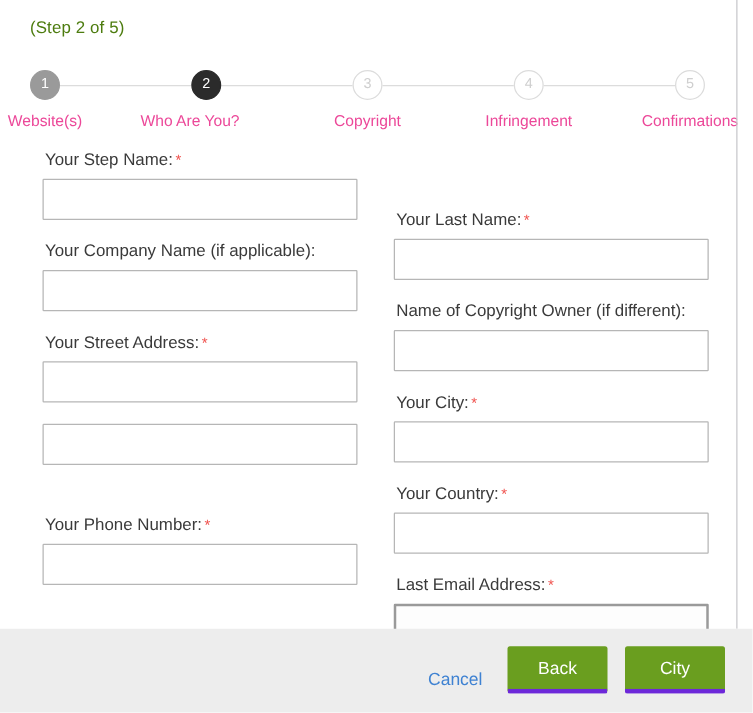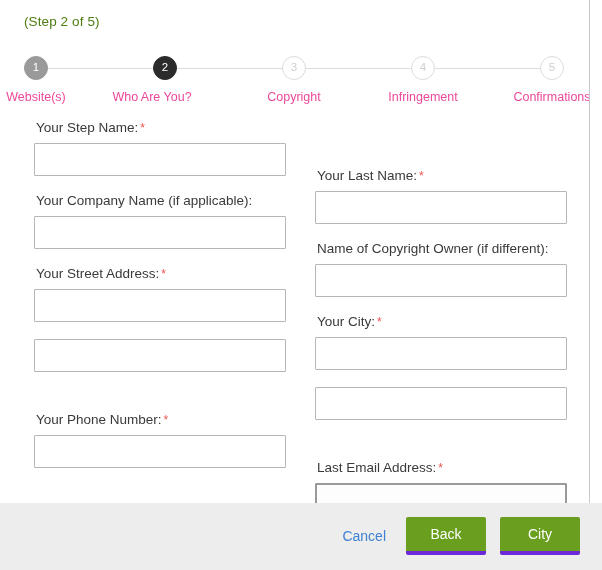--- a/index.html
+++ b/index.html
@@ -175,21 +175,21 @@
     width: 602px;
     height: 67px;
     background: #ededed;
     box-sizing: border-box;
   }
   .footer-actions {
     position: absolute;
     right: 22px;
     top: 14px;
     display: flex;
-    align-items: center;
+    align-items: flex-end;
     gap: 14px;
   }
   .cancel-link {
     font-size: 14px;
     color: #3f82d2;
     text-decoration: none;
     padding: 4px 6px;
     white-space: nowrap;
   }
   .btn {
@@ -267,20 +267,21 @@
           <div class="field right">
             <div class="field-label"><span>Your City:</span><span class="req">*</span></div>
             <input type="text" class="text-input" placeholder="" style="">
           </div>
         </div>
         <div class="form-row">
           <div class="field left">
             <input type="text" class="text-input" placeholder="" style="">
           </div>
           <div class="field right">
+            <div class="field-label"><span>Your Country:</span><span class="req">*</span></div>
             <input type="text" class="text-input" placeholder="" style="">
           </div>
         </div>
         <div class="form-row">
           <div class="field left">
             <div class="field-label"><span>Your Phone Number:</span><span class="req">*</span></div>
             <input type="text" class="text-input" placeholder="" style="">
           </div>
           <div class="field right">
             <div class="field-label"><span>Last Email Address:</span><span class="req">*</span></div>

